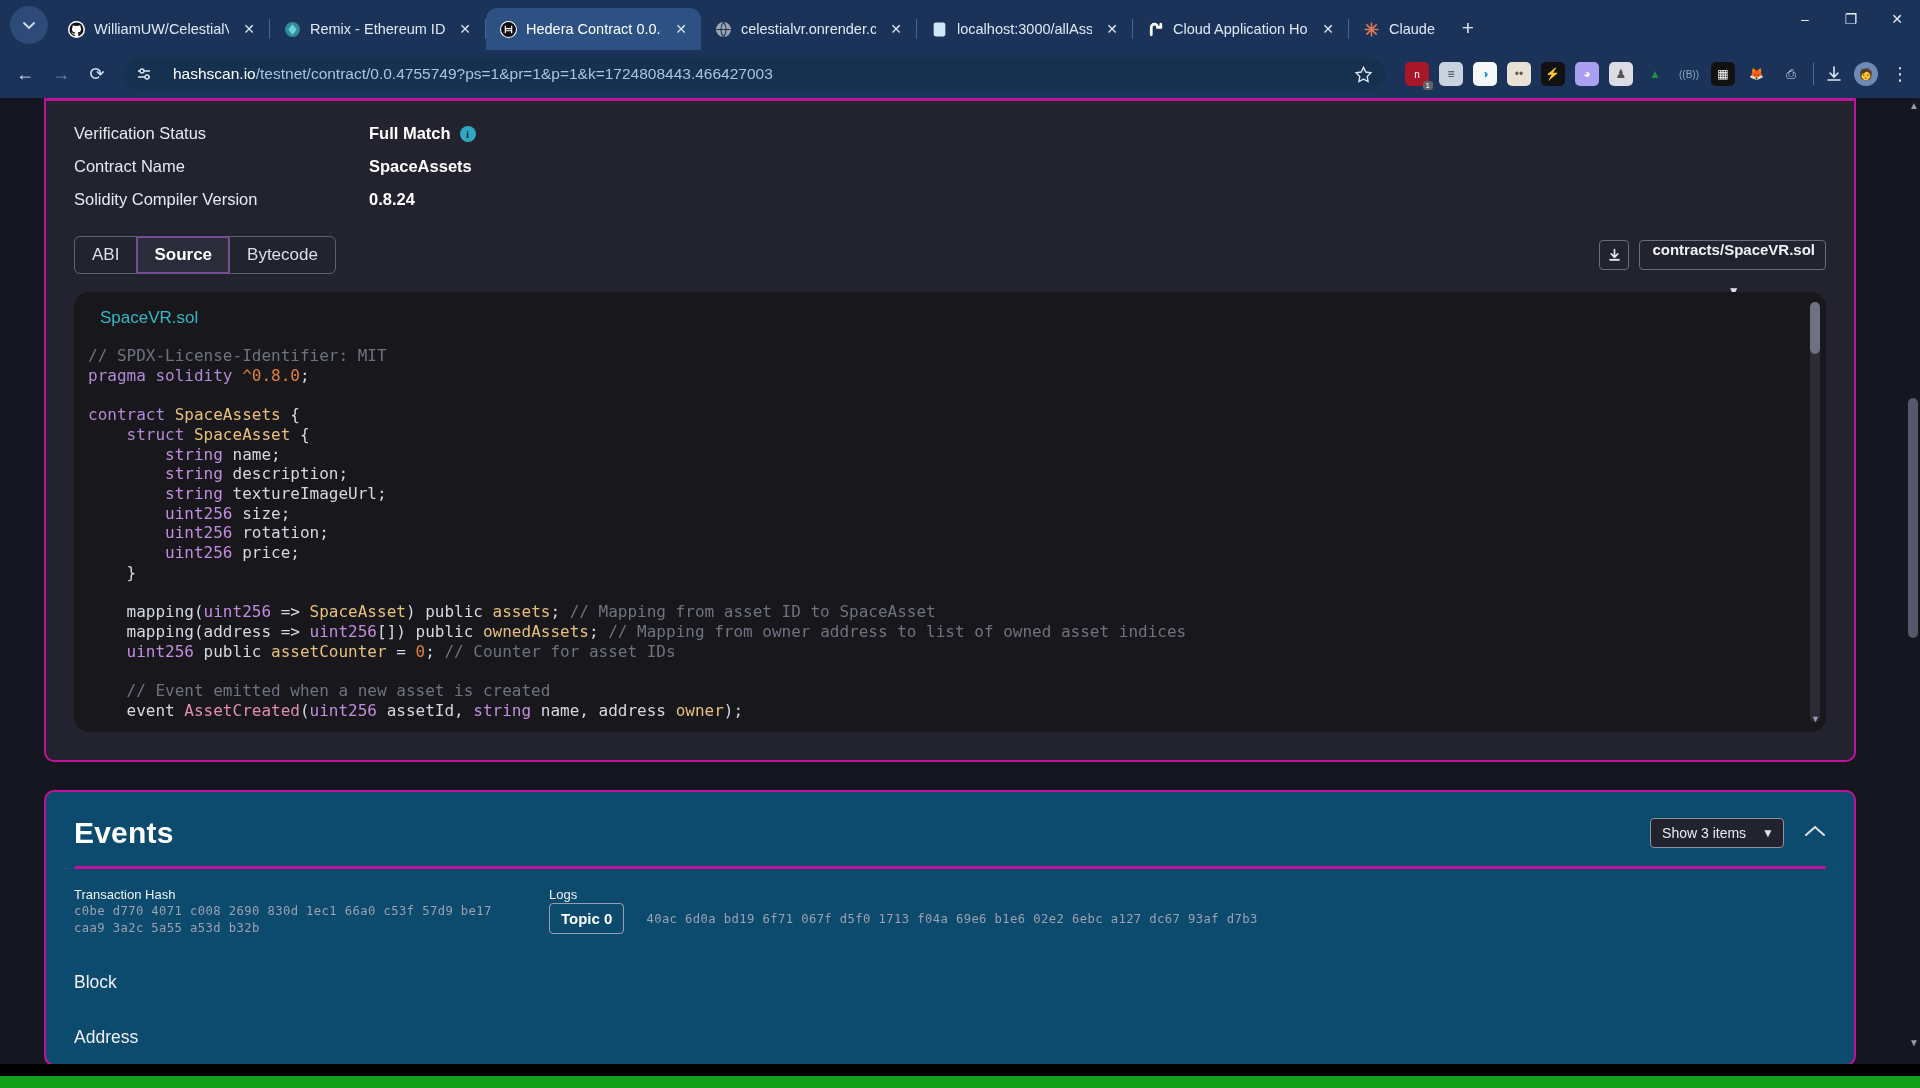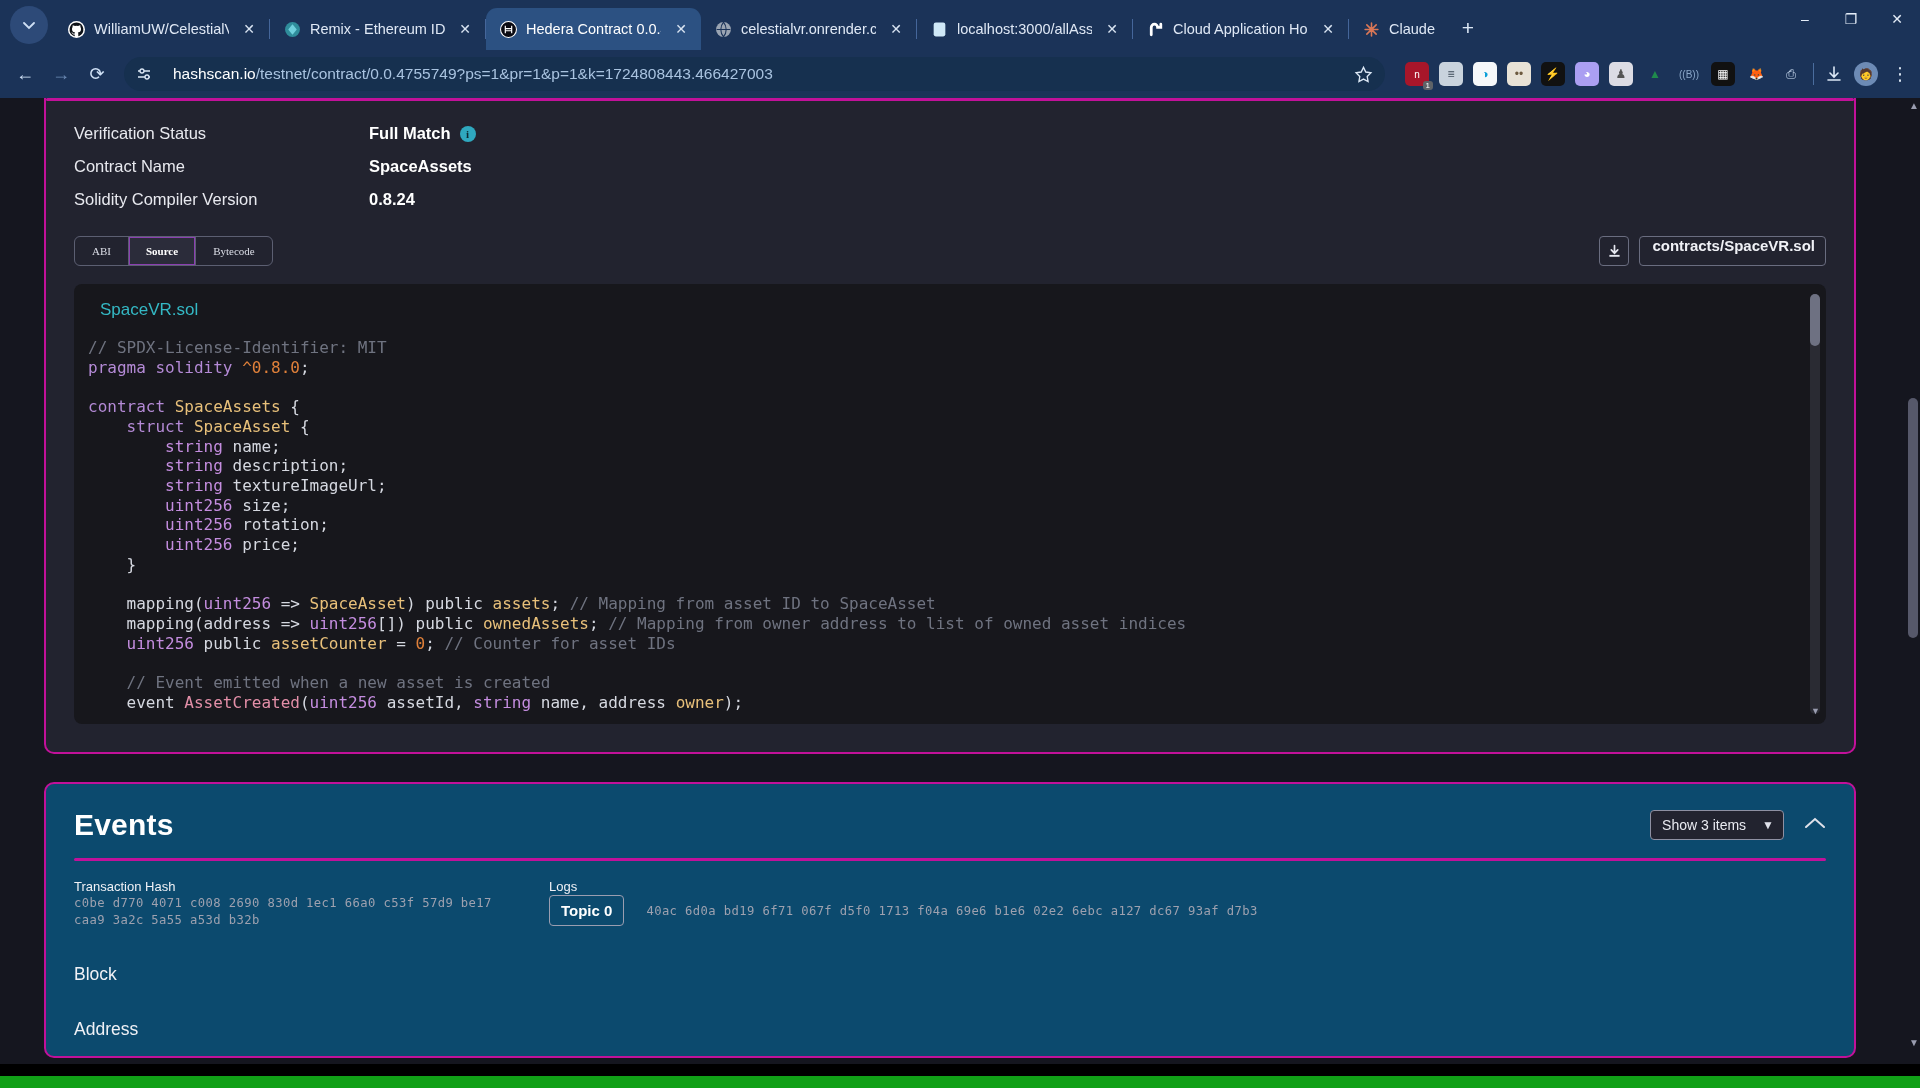--- a/index.html
+++ b/index.html
@@ -92,41 +92,40 @@
   .meta-value { color:#ffffff; font-size: 16.5px; font-weight: 700; display:flex; align-items:center; gap:9px;}
   .info-dot {
     width: 16px; height:16px; border-radius:50%; background:#2fa8bf;
     color:#0d2b33; font-size: 11px; font-weight:700; display:flex;
     align-items:center; justify-content:center; font-family:"Liberation Serif", serif;
   }
 
   .tabstrip-row { display:flex; align-items:center; margin-top: 20px; }
   .tabstrip { display:flex; border:1px solid #5c5f72; border-radius:6px; overflow:hidden; }
   .seg {
-    padding: 8px 17px; font-size: 11px; color:#dddfe8; background:transparent;
+    padding: 8px 17px; font-size: 17px; color:#dddfe8; background:transparent;
     border-right:1px solid #5c5f72;
-    font-family:Liberation Serif, serif;
   }
   .seg:last-child { border-right: none; }
   .seg.active { background:#2b2c3a; color:#ffffff; font-weight:700; box-shadow: inset 0 0 0 1px #8b3fb0; }
 
   .file-controls { margin-left:auto; display:flex; align-items:center; gap: 10px; }
   .dl-btn {
     width: 30px; height:30px; border:1px solid #6a6d80; border-radius:4px;
     display:flex; align-items:center; justify-content:center; color:#e6e8f0;
   }
   .file-select {
     height: 30px; border:1px solid #6a6d80; border-radius:4px; background:#22232f;
     display:flex; align-items:center; gap: 26px; padding: 0 10px 0 12px;
     color:#f0f1f6; font-size: 15px; font-weight:700;flex-direction:column;
   }
   .chev { font-size: 12px; color:#dfe1ea; }
 
   .code-wrap {
-    margin-top: 18px; background:#17171c; border-radius:8px; position:relative;
+    margin-top: 18px; background:#17171c; border-radius:15px; position:relative;
     height: 440px; overflow:hidden; padding: 16px 20px 10px 14px;
   }
   .code-filename { color:#34b8c4; font-size: 17px; margin: 0 0 18px 12px; }
   pre.code {
     font-family: "DejaVu Sans Mono", monospace; font-size: 16px; line-height: 19.7px;
     color: #cfd2da; white-space: pre; margin-left: 0;
   }
   .c-comment { color:#6f7380; }
   .c-key     { color:#b48ad6; }
   .c-type    { color:#c48ddf; }

